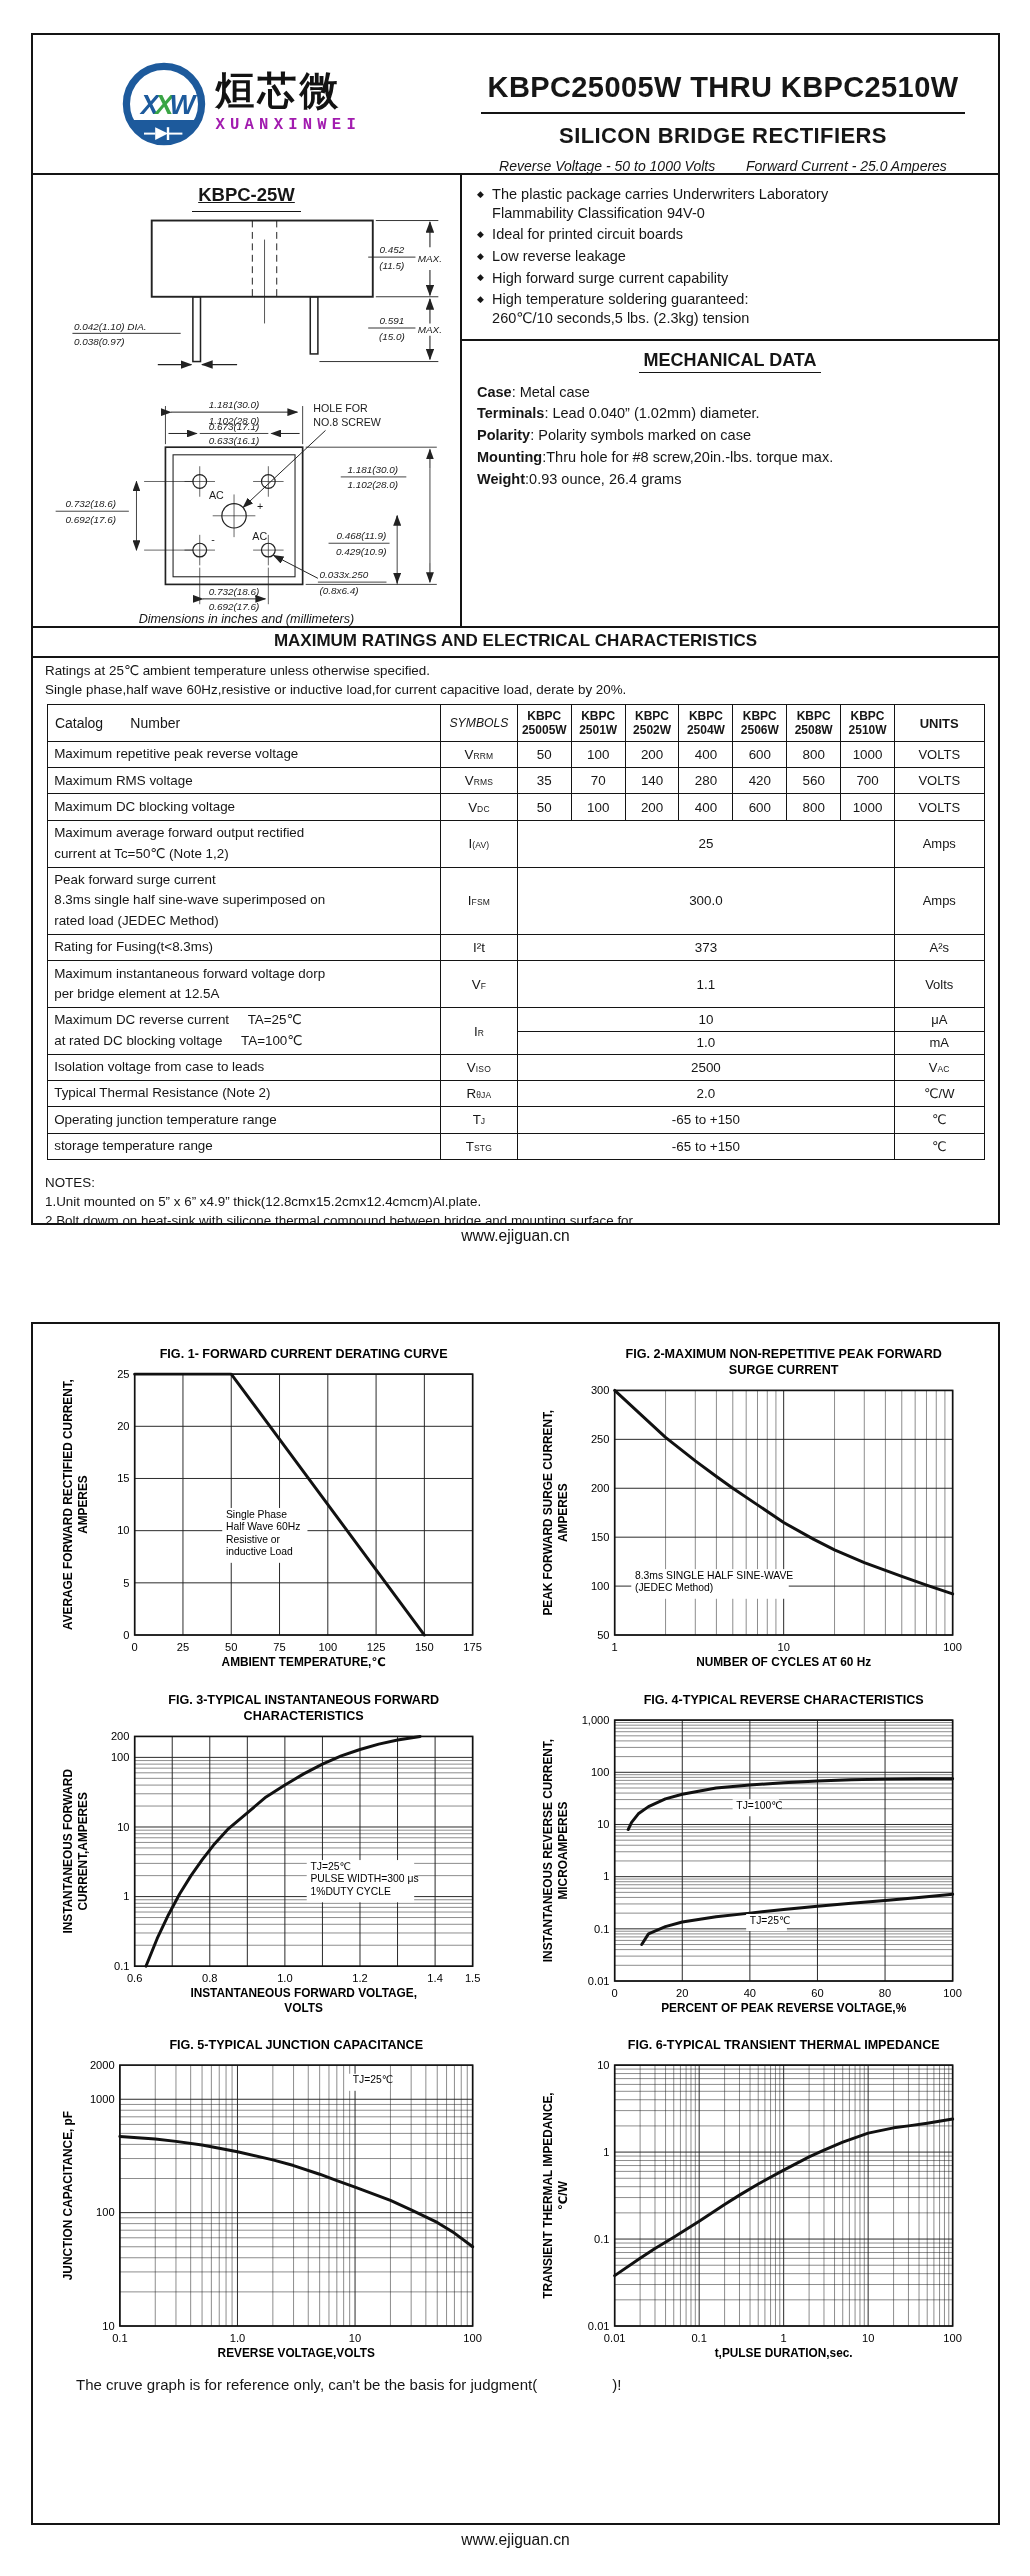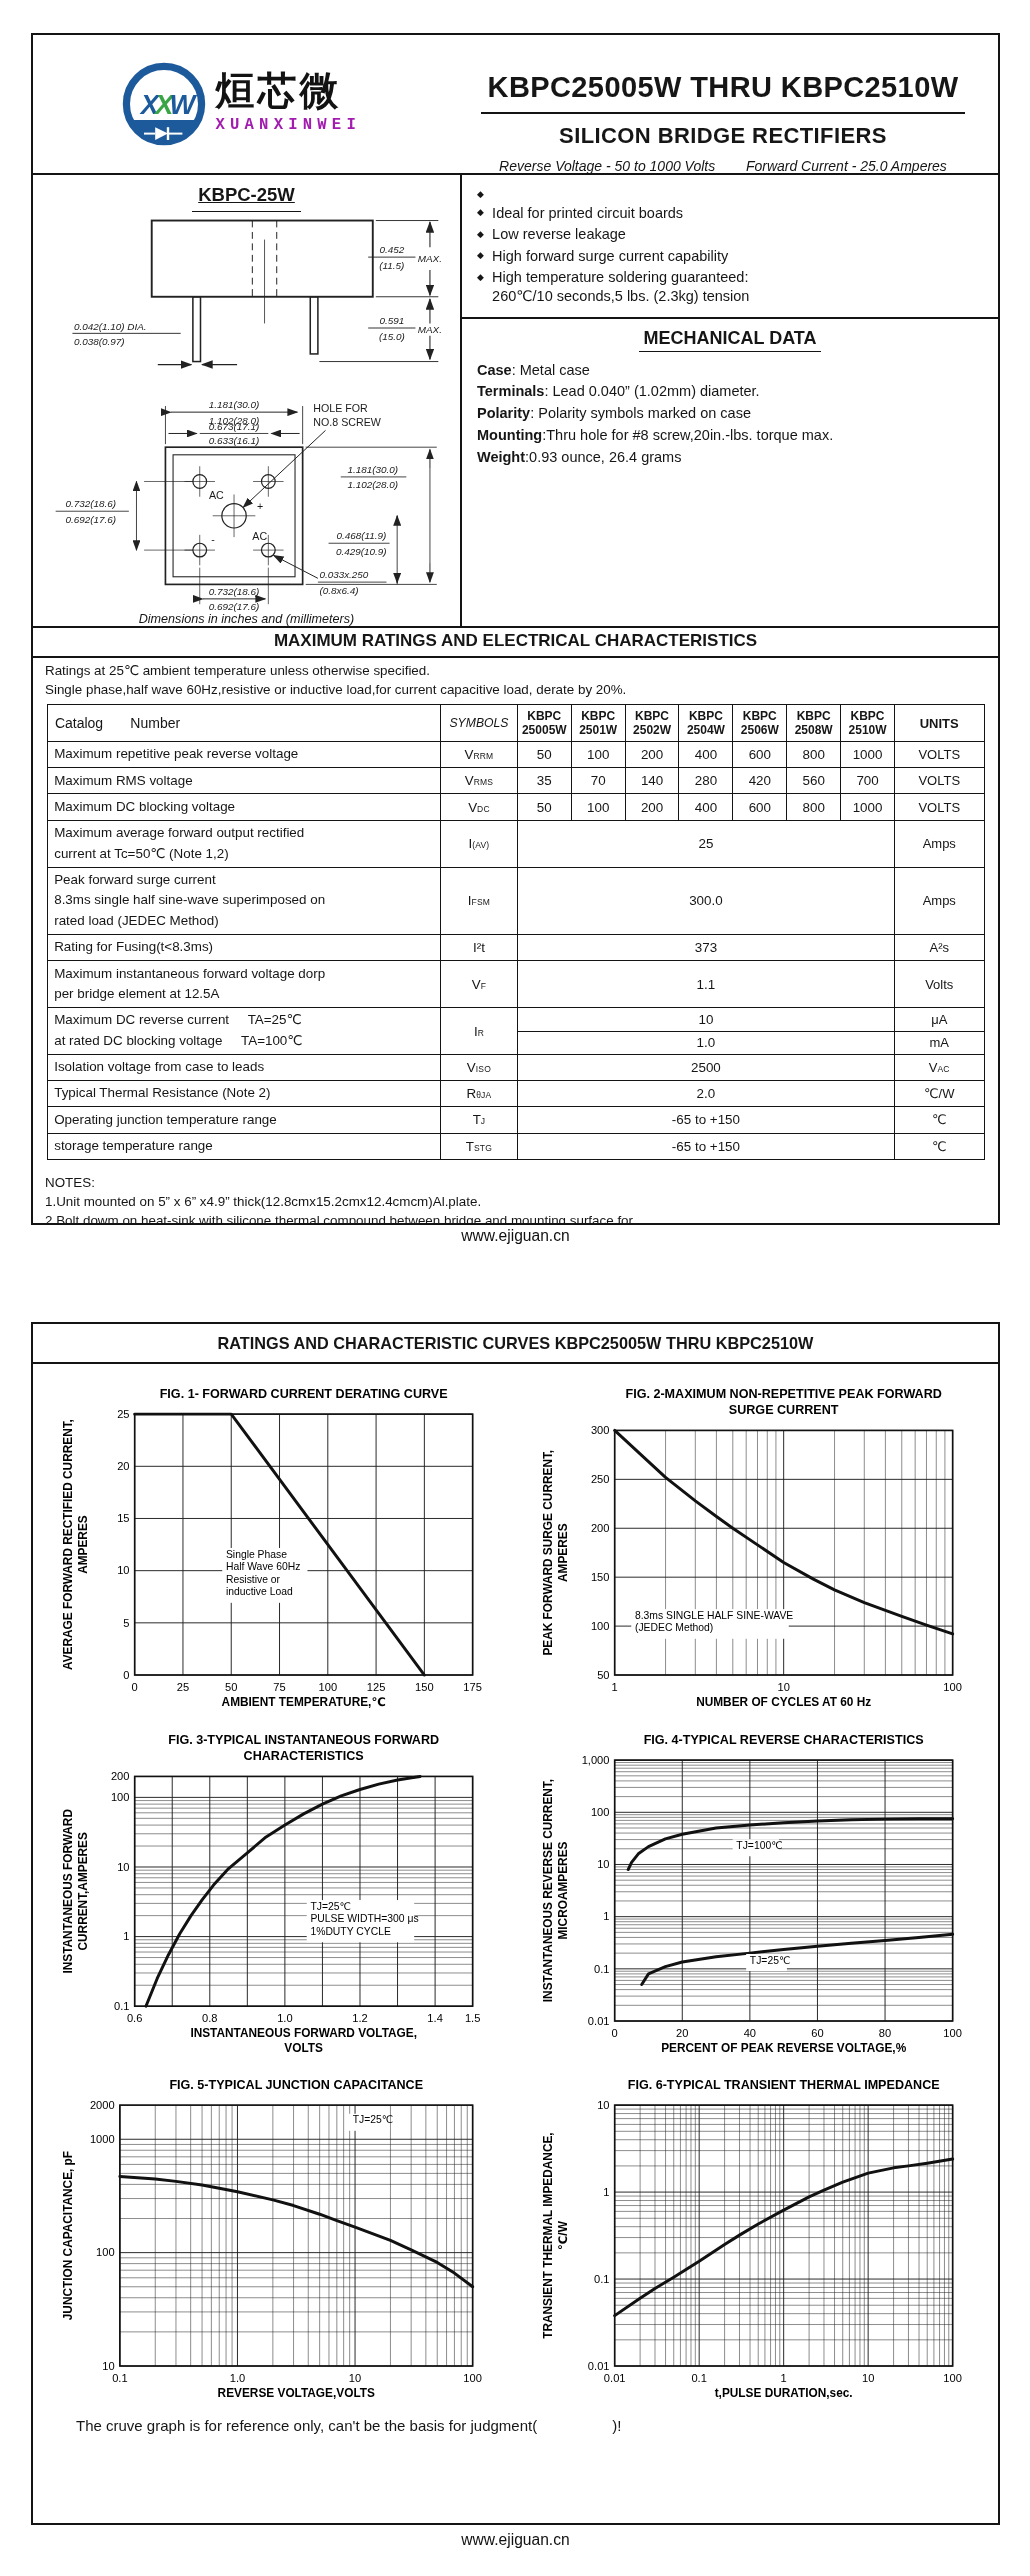--- a/index.html
+++ b/index.html
@@ -217,20 +217,22 @@
         <text class="dim2" x="272" y="206">AC</text>
       </svg>
 
       <div class="pkg-caption">Dimensions in inches and (millimeters)</div>
     </div>
 
     <div class="right-col">
       <div class="feat-list">
           <div class="feat-item">
             <span class="bullet">◆</span>
+            <span class="feat-text">The plastic package carries Underwriters Laboratory
+Flammability Classification 94V-0</span>
           </div>
           <div class="feat-item">
             <span class="bullet">◆</span>
             <span class="feat-text">Ideal for printed circuit boards</span>
           </div>
           <div class="feat-item">
             <span class="bullet">◆</span>
             <span class="feat-text">Low reverse leakage</span>
           </div>
           <div class="feat-item">
@@ -388,21 +390,20 @@
 
   <div class="notes">NOTES:
 1.Unit mounted on 5”  x 6”  x4.9”  thick(12.8cmx15.2cmx12.4cmcm)Al.plate.
 2.Bolt dowm on heat-sink with silicone thermal compound between bridge and mounting surface for
 &nbsp;&nbsp;maximum heat transfer efficiency with #8 screw.</div>
 </div>
 
 <div class="site-footer" id="footer1">www.ejiguan.cn</div>
 
 <div class="page" id="page2">
-  <div class="curves-head">RATINGS AND CHARACTERISTIC CURVES KBPC25005W THRU KBPC2510W</div>
   <div class="charts-grid">
     <svg class="chart" viewBox="0 0 580 452">
         <line x1="100" y1="42" x2="100" y2="394" stroke="#222" stroke-width="1.3"></line>
         <line x1="165.14285714285714" y1="42" x2="165.14285714285714" y2="394" stroke="#222" stroke-width="1.3"></line>
         <line x1="230.28571428571428" y1="42" x2="230.28571428571428" y2="394" stroke="#222" stroke-width="1.3"></line>
         <line x1="295.42857142857144" y1="42" x2="295.42857142857144" y2="394" stroke="#222" stroke-width="1.3"></line>
         <line x1="360.57142857142856" y1="42" x2="360.57142857142856" y2="394" stroke="#222" stroke-width="1.3"></line>
         <line x1="425.7142857142857" y1="42" x2="425.7142857142857" y2="394" stroke="#222" stroke-width="1.3"></line>
         <line x1="490.85714285714283" y1="42" x2="490.85714285714283" y2="394" stroke="#222" stroke-width="1.3"></line>
         <line x1="556" y1="42" x2="556" y2="394" stroke="#222" stroke-width="1.3"></line>

